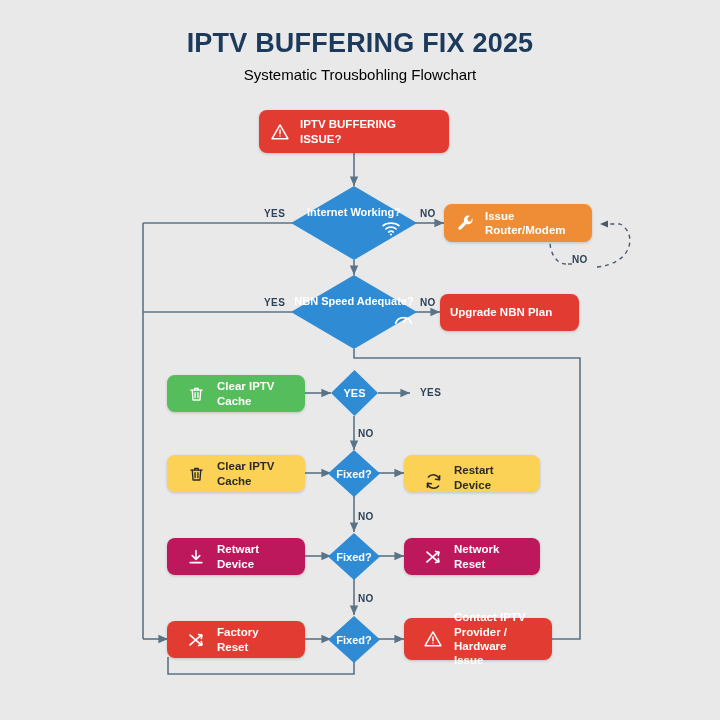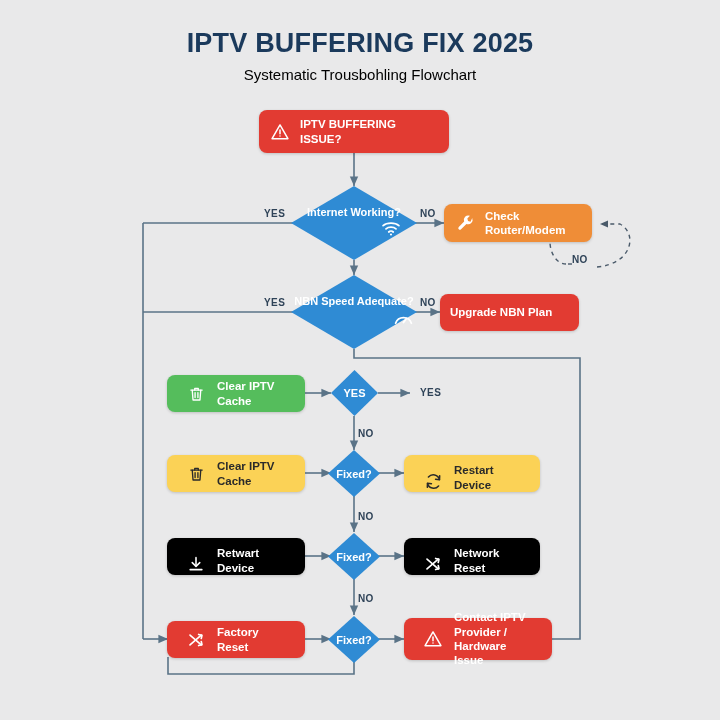--- a/index.html
+++ b/index.html
@@ -88,21 +88,21 @@
   .node.center-text {
     justify-content: space-between;
     padding: 0 10px;
   }
   .node.center-text .nicon { margin-right: 9px; }
 
   .c-red    { background: #e23b32; color: #ffffff; }
   .c-orange { background: #ef8d37; color: #ffffff; }
   .c-green  { background: #55bd5c; color: #ffffff; }
   .c-yellow { background: #fbd256; color: #2a2a2a; }
-  .c-purple { background: #000000; color: #ffffff; align-items: flex-end; }
+  .c-purple { background: #be185d; color: #ffffff; }
 
   
   .diamond {
     position: absolute;
     display: flex;
     align-items: center;
     justify-content: center;
   }
   .diamond .dshape {
     position: absolute;
@@ -236,21 +236,21 @@
         </span>
       </div>
     </div>
 
     <div class="node c-orange center-text" style="left:444px; top:202px; width:148px; height:38px;">
       <span class="nicon">
         <svg width="19" height="19" viewBox="0 0 24 24" fill="#ffffff">
           <path d="M20.5 5.2 a5.6 5.6 0 0 1 -7.3 7.3 L6.4 19.3 a2 2 0 0 1 -2.9 -2.9 L10.3 9.6 a5.6 5.6 0 0 1 7.3 -7.3 L14.3 5.6 l0.9 3.2 l3.2 0.9 z"></path>
         </svg>
       </span>
-      <span class="nlabel">Check Router/Modem</span>
+      <span class="nlabel">Issue Router/Modem</span>
     </div>
 
     <div class="diamond" style="left:291px; top:273px; width:126px; height:74px;">
       <svg class="dshape" viewBox="0 0 126 74" preserveAspectRatio="none">
         <polygon points="63,0 126,37 63,74 0,37" fill="#2f8bd4"></polygon>
       </svg>
       <div class="dcontent">
         <span class="dlabel">NBN Speed Adequate?</span>
         <span class="dicon">
           <svg width="21" height="16" viewBox="0 0 24 18" fill="none" stroke="#ffffff" stroke-width="2" stroke-linecap="round">

